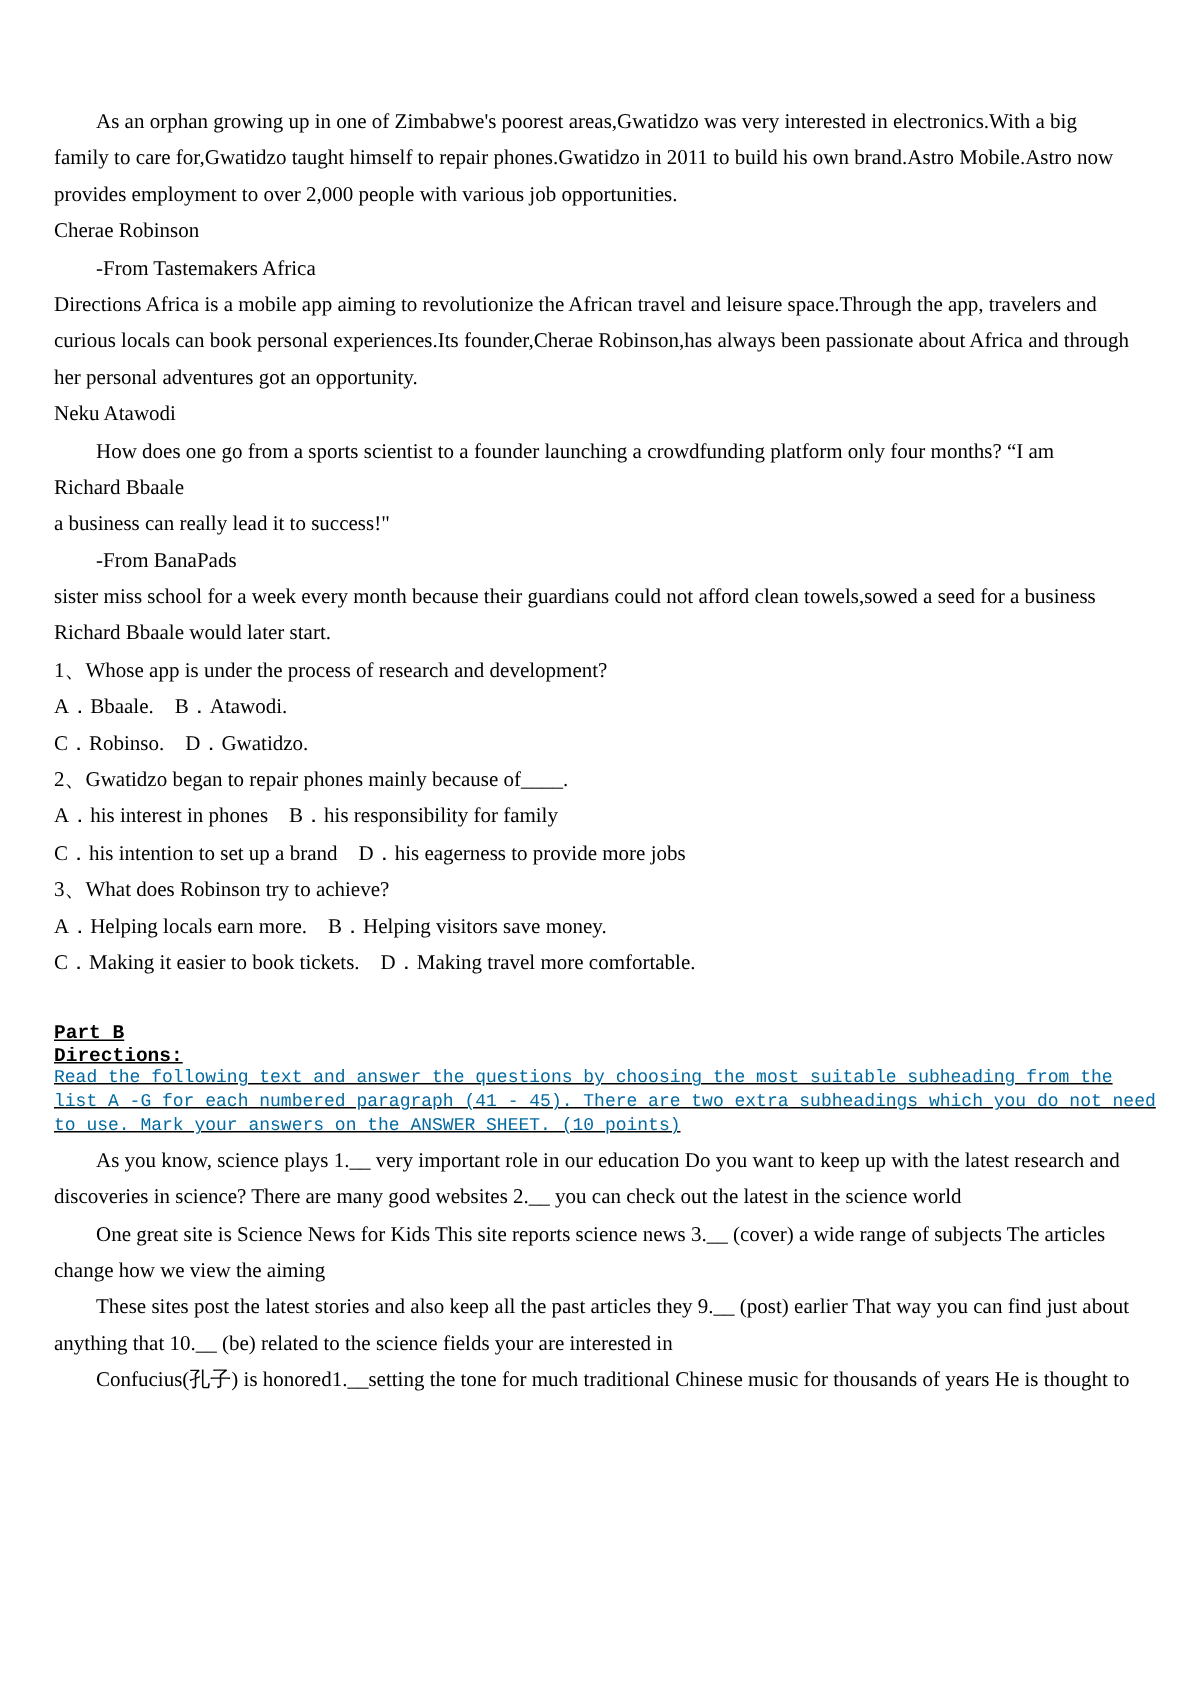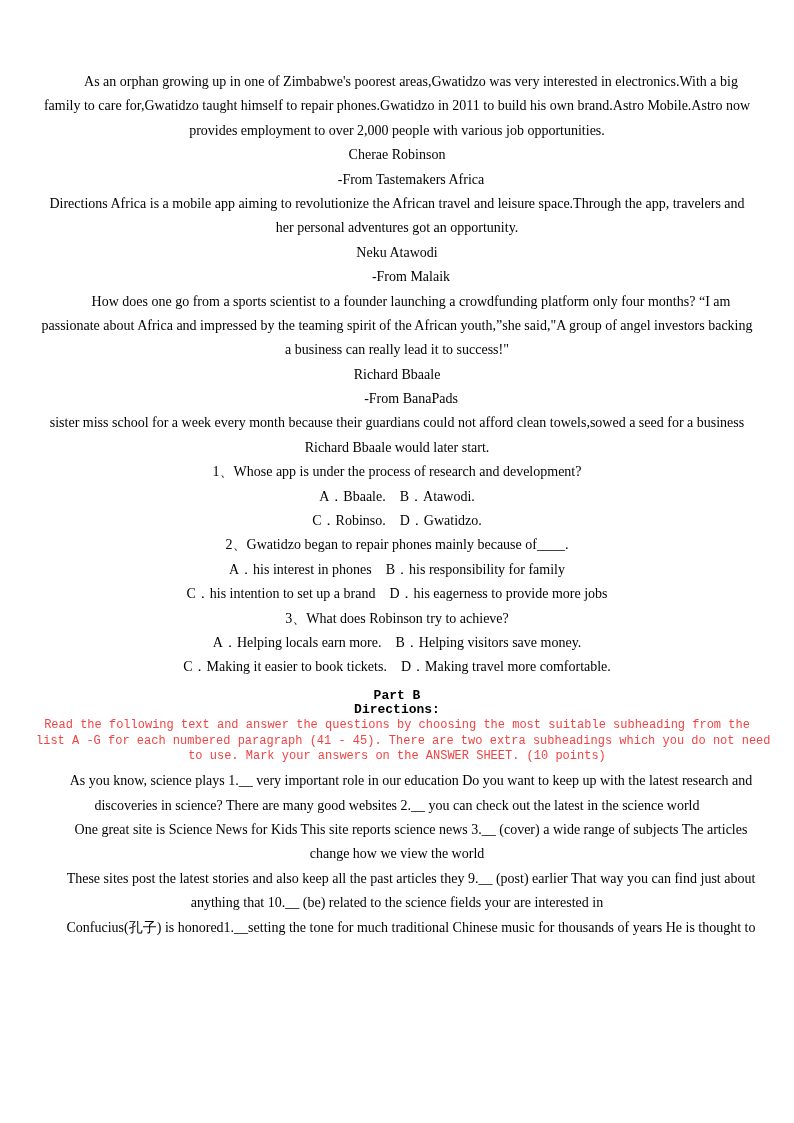--- a/index.html
+++ b/index.html
@@ -8,67 +8,65 @@
     width: 794px;
     height: 1123px;
     background: #ffffff;
     overflow: hidden;
   }
   .doc {
     position: absolute;
     left: 36px;
     top: 70px;
     width: 722px;
-    text-align: center;
   }
   
   .ln {
     margin: 0;
     height: 24.4px;
     font: 14px/24.4px "Liberation Serif", serif;
     color: #000000;
     white-space: pre;
   }
   .ind { text-indent: 28px; }
 
   
-  .partb { margin-top: 9px; }
+  .partb { margin-top: 27px; text-decoration: underline; }
   .mono-b {
     margin: 0;
     font: bold 13px/14.5px "Liberation Mono", monospace;
     color: #000000;
     white-space: pre;
   }
   .mono-g {
     margin: 0;
     font: 12px/15.8px "Liberation Mono", monospace;
-    color: #ef4444;
+    color: #0369a1;
     white-space: pre;
   }
   .cloze { margin-top: 4px; }
 </style>
 </head>
 <body>
 
 <div class="doc">
 
   <section>
     <p class="ln ind">As an orphan growing up in one of Zimbabwe's poorest areas,Gwatidzo was very interested in electronics.With a big</p>
     <p class="ln">family to care for,Gwatidzo taught himself to repair phones.Gwatidzo in 2011 to build his own brand.Astro Mobile.Astro now</p>
     <p class="ln">provides employment to over 2,000 people with various job opportunities.</p>
     <p class="ln">Cherae Robinson</p>
     <p class="ln ind">-From Tastemakers Africa</p>
     <p class="ln">Directions Africa is a mobile app aiming to revolutionize the African travel and leisure space.Through the app, travelers and</p>
+    <p class="ln">curious locals can book personal experiences.Its founder,Cherae Robinson,has always been passionate about Africa and through</p>
     <p class="ln">her personal adventures got an opportunity.</p>
     <p class="ln">Neku Atawodi</p>
-    <p class="ln ind">-From Malaik</p>
     <p class="ln ind">How does one go from a sports scientist to a founder launching a crowdfunding platform only four months? “I am</p>
-    <p class="ln">passionate about Africa and impressed by the teaming spirit of the African youth,”she said,"A group of angel investors backing</p>
+    <p class="ln">Richard Bbaale</p>
     <p class="ln">a business can really lead it to success!"</p>
-    <p class="ln">Richard Bbaale</p>
     <p class="ln ind">-From BanaPads</p>
     <p class="ln">sister miss school for a week every month because their guardians could not afford clean towels,sowed a seed for a business</p>
     <p class="ln">Richard Bbaale would later start.</p>
     <p class="ln">1、Whose app is under the process of research and development?</p>
     <p class="ln">A．Bbaale.    B．Atawodi.</p>
     <p class="ln">C．Robinso.    D．Gwatidzo.</p>
     <p class="ln">2、Gwatidzo began to repair phones mainly because of____.</p>
     <p class="ln">A．his interest in phones    B．his responsibility for family</p>
     <p class="ln">C．his intention to set up a brand    D．his eagerness to provide more jobs</p>
     <p class="ln">3、What does Robinson try to achieve?</p>
@@ -81,19 +79,19 @@
     <p class="mono-b">Directions:</p>
     <p class="mono-g">Read the following text and answer the questions by choosing the most suitable subheading from the</p>
     <p class="mono-g">list A -G for each numbered paragraph (41 - 45). There are two extra subheadings which you do not need</p>
     <p class="mono-g">to use. Mark your answers on the ANSWER SHEET. (10 points)</p>
   </section>
 
   <section class="cloze">
     <p class="ln ind">As you know, science plays 1.__ very important role in our education Do you want to keep up with the latest research and</p>
     <p class="ln">discoveries in science? There are many good websites 2.__ you can check out the latest in the science world</p>
     <p class="ln ind">One great site is Science News for Kids This site reports science news 3.__ (cover) a wide range of subjects The articles</p>
-    <p class="ln">change how we view the world</p>
+    <p class="ln">change how we view the aiming</p>
     <p class="ln ind">These sites post the latest stories and also keep all the past articles they 9.__ (post) earlier That way you can find just about</p>
     <p class="ln">anything that 10.__ (be) related to the science fields your are interested in</p>
     <p class="ln ind">Confucius(孔子) is honored1.__setting the tone for much traditional Chinese music for thousands of years He is thought to</p>
   </section>
 
 </div>
 
 </body></html>

